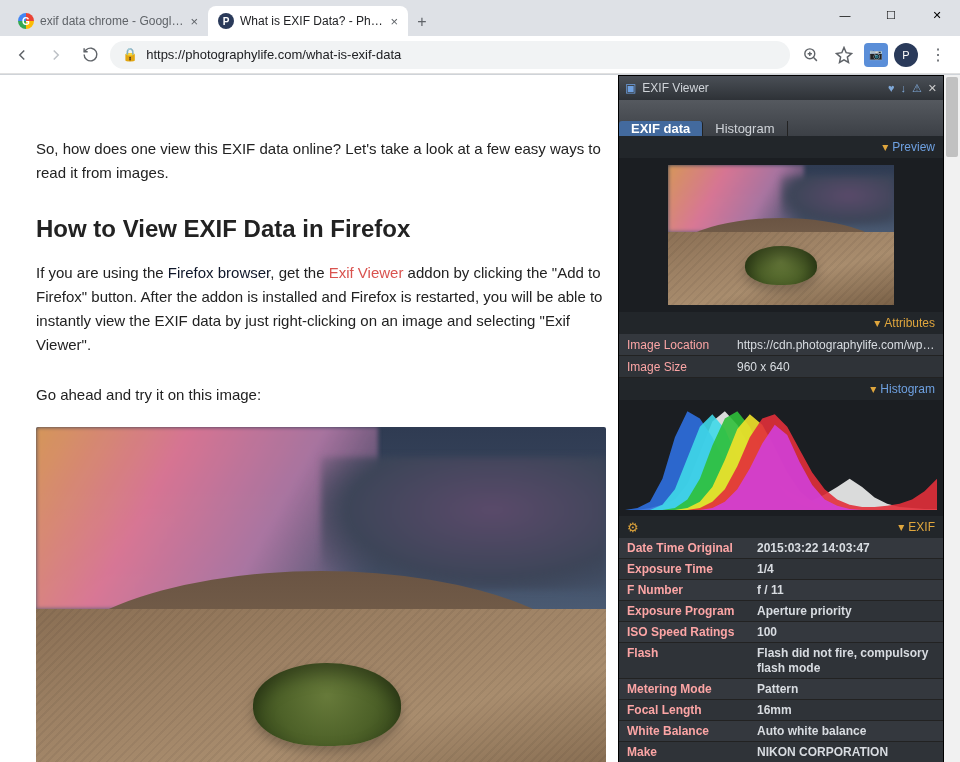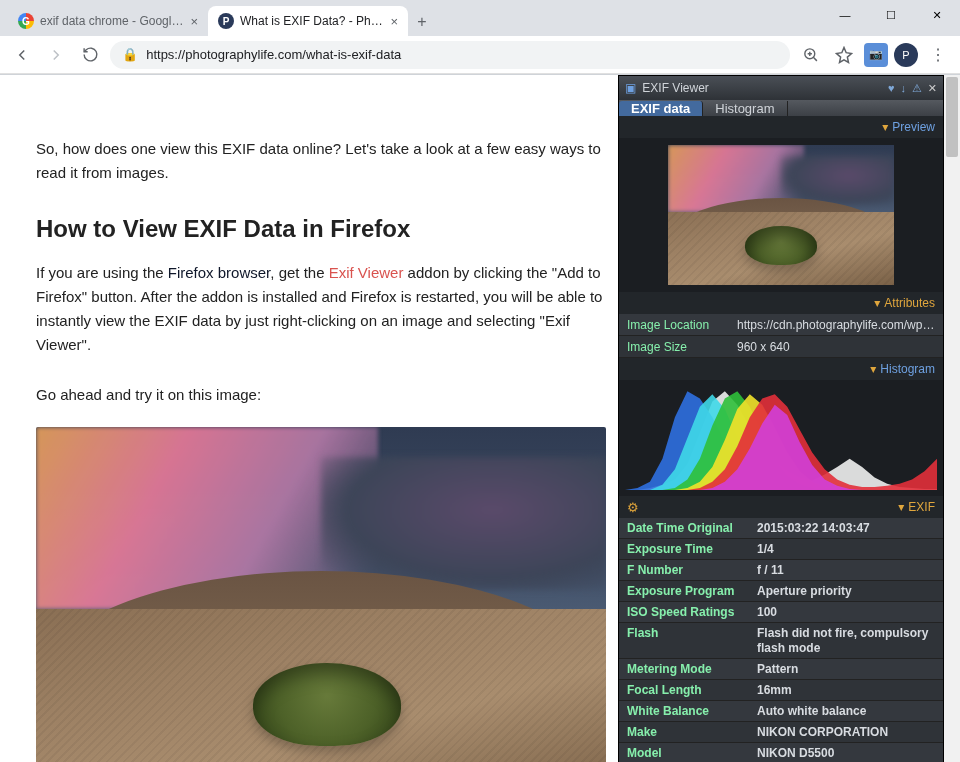--- a/index.html
+++ b/index.html
@@ -33,31 +33,31 @@
 .page a.warm{color:#d9534f;}
 .hero{margin-top:20px;width:570px;height:380px;border-radius:2px;overflow:hidden;position:relative;}
 .scrollbar{position:absolute;right:0;top:0;width:16px;height:100%;background:#f1f1f1;}
 .thumb{position:absolute;right:2px;top:2px;width:12px;height:80px;background:#c1c1c1;border-radius:2px;}
 
 .panel{position:absolute;right:16px;top:0;width:326px;height:688px;background:#2a2e33;color:#c8ccd1;font-size:12px;overflow:hidden;border:1px solid #000;}
 .panel-title{height:24px;background:linear-gradient(#4a4f56,#2e3237);display:flex;align-items:center;padding:0 6px;gap:6px;color:#d0d4d9;position:relative;}
 .panel-title .t{flex:1;font-size:12px;}
 .panel-title .mini{font-size:11px;color:#7fa8d8;cursor:pointer;}
 .warn{color:#e6b84a;}
-.panel-tabs{height:16px;display:flex;align-items:flex-end;background:linear-gradient(#55595f,#3c4046);}
+.panel-tabs{height:36px;display:flex;align-items:flex-end;background:linear-gradient(#55595f,#3c4046);}
 .ptab{padding:0 12px;display:flex;align-items:center;font-size:13px;color:#cfd3d8;border-right:1px solid #222;cursor:pointer;}
 .ptab.active{background:#436a9e;color:#fff;font-weight:600;border-radius:3px 3px 0 0;}
 .section-head{height:22px;background:#22262a;display:flex;align-items:center;justify-content:flex-end;padding:0 8px;color:#e0a63d;font-size:12px;gap:4px;}
 .section-head .arrow{color:#e0a63d;}
 .section-head.blue{color:#6ea0e0;}
 .preview-box{height:154px;background:#1b1e22;display:flex;align-items:center;justify-content:center;}
 .preview-img{width:226px;height:140px;position:relative;overflow:hidden;}
 .attr-row{display:flex;height:22px;align-items:center;padding:0 8px;background:#34383e;border-bottom:1px solid #222;}
 .attr-row:nth-child(even){background:#2f3338;}
-.attr-row .k{width:110px;color:#86efac;}
+.attr-row .k{width:110px;color:#fca5a5;}
 .attr-row .v{flex:1;color:#d8dce1;white-space:nowrap;overflow:hidden;text-overflow:ellipsis;}
 .histo{height:116px;background:#1b1e22;position:relative;padding:6px;}
 .histo svg{width:100%;height:100%;}
 .exif-table .attr-row{height:21px;font-size:12px;font-weight:bold;}
 .exif-table .attr-row .k{width:130px;}
 .exif-table .attr-row.tall{height:36px;align-items:flex-start;padding-top:3px;}
 .exif-table .attr-row.tall .v{white-space:normal;line-height:1.25;}
 
 .sky{position:absolute;inset:0;background:linear-gradient(180deg,#2f3b52 0%,#3d4b63 30%,#4a5a72 48%);}
 .clouds{position:absolute;left:0;top:0;width:60%;height:48%;background:linear-gradient(120deg,#e8a15a 0%,#e87b9a 35%,#b57aa8 65%,transparent 95%);filter:blur(2px);opacity:.9;}

